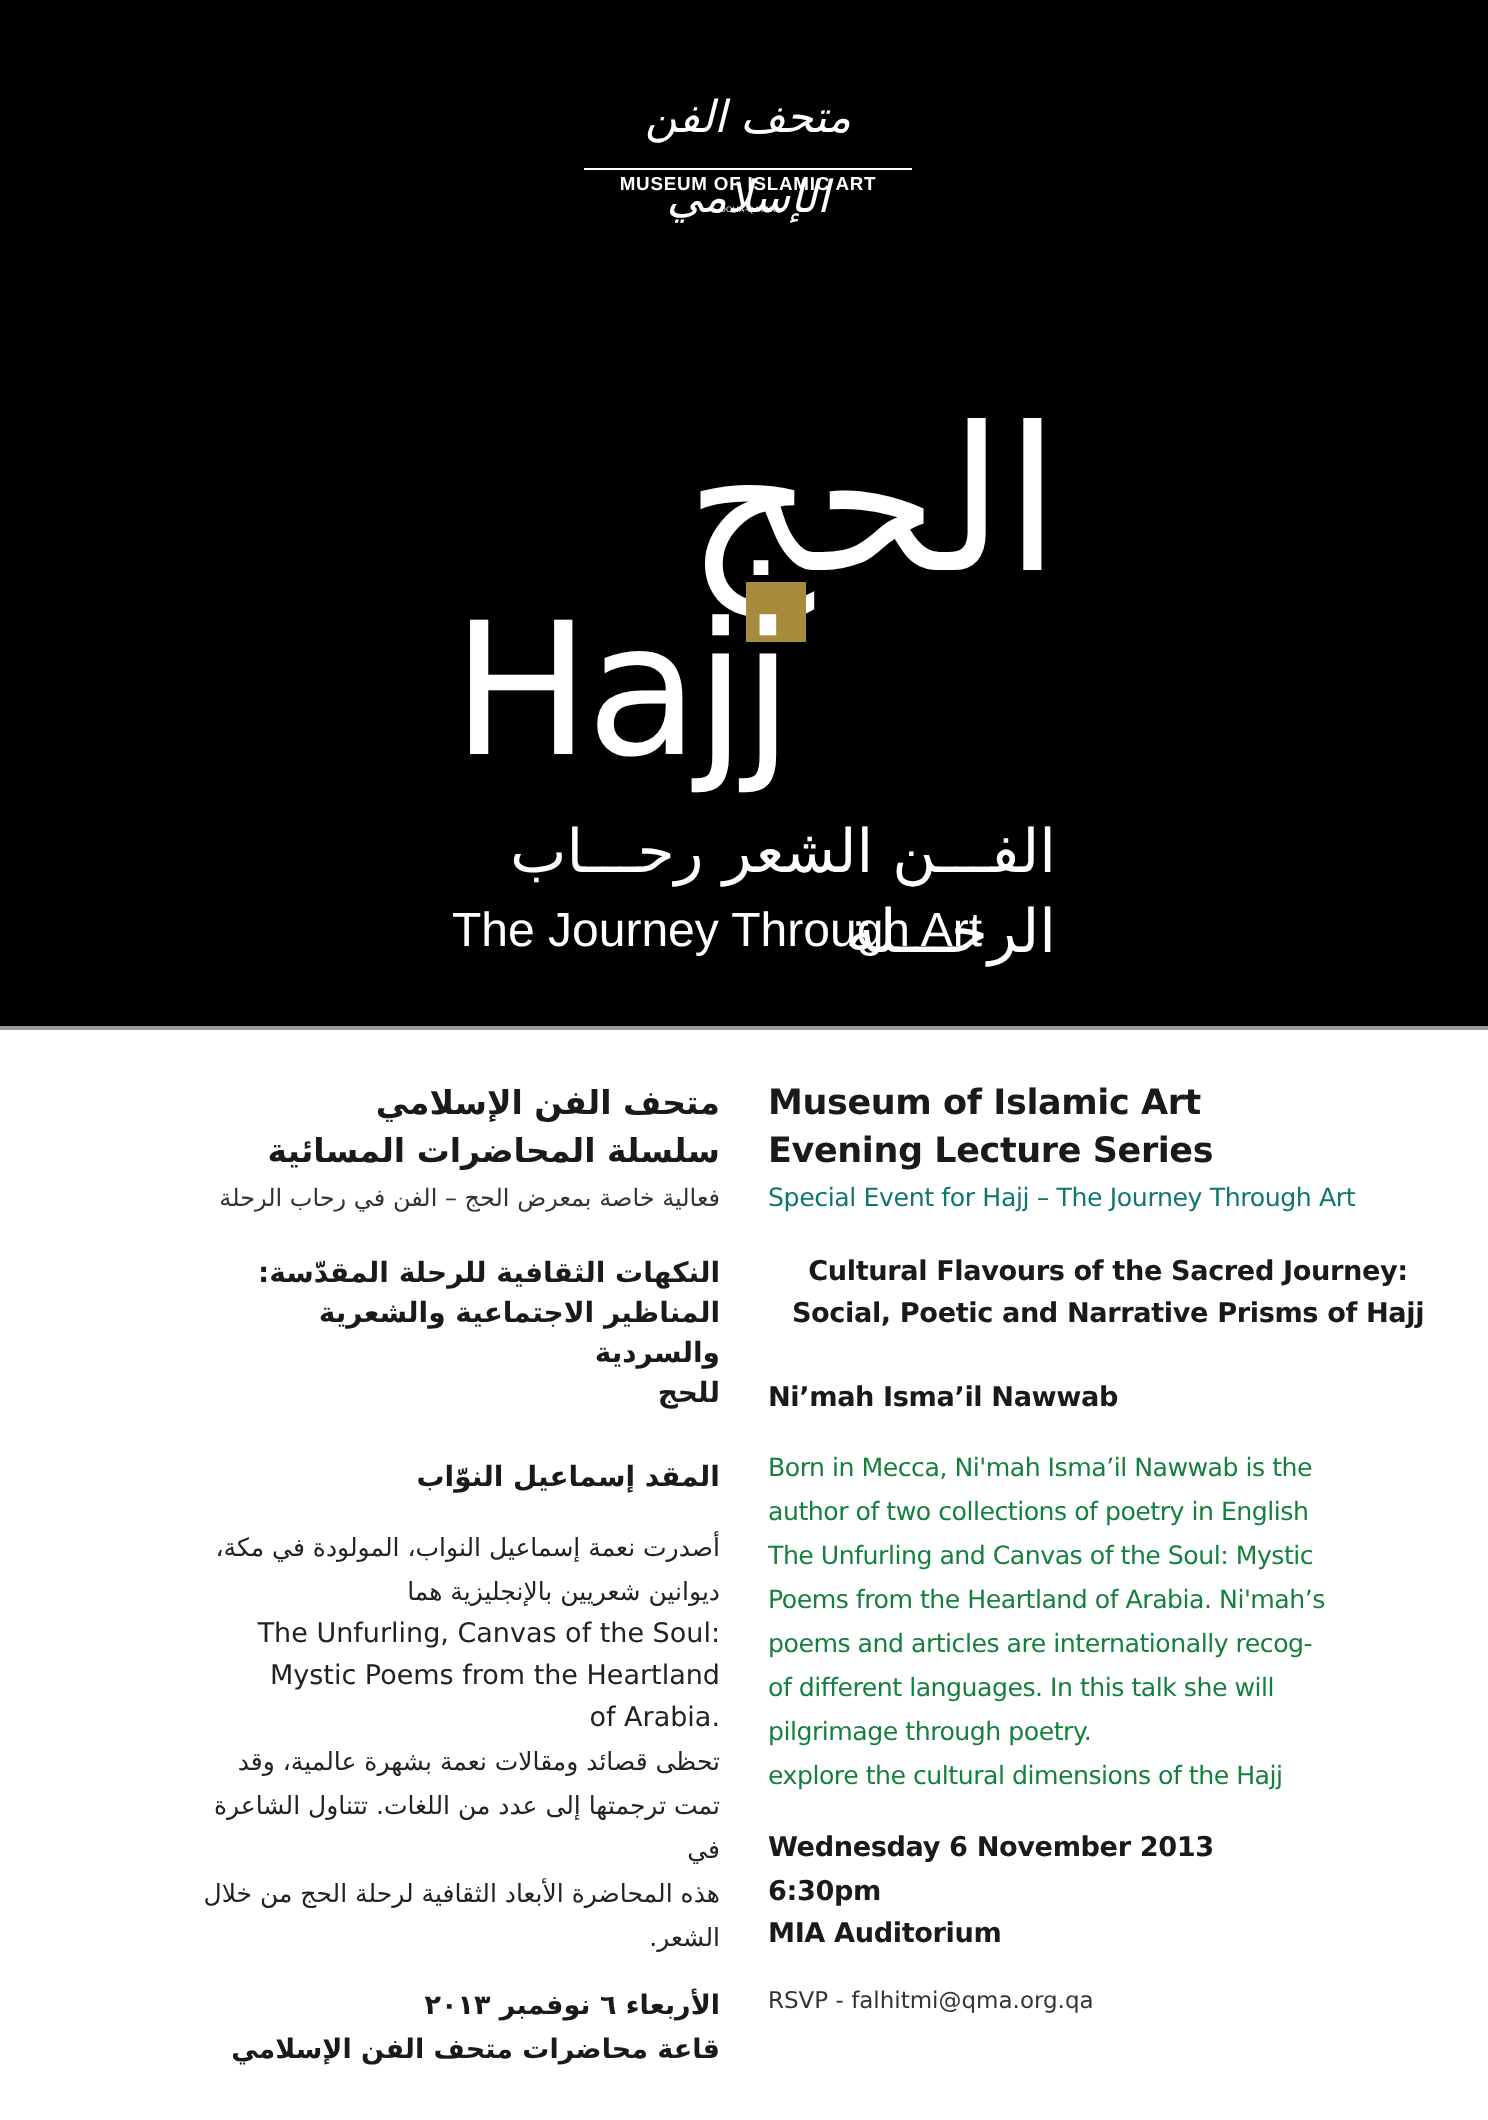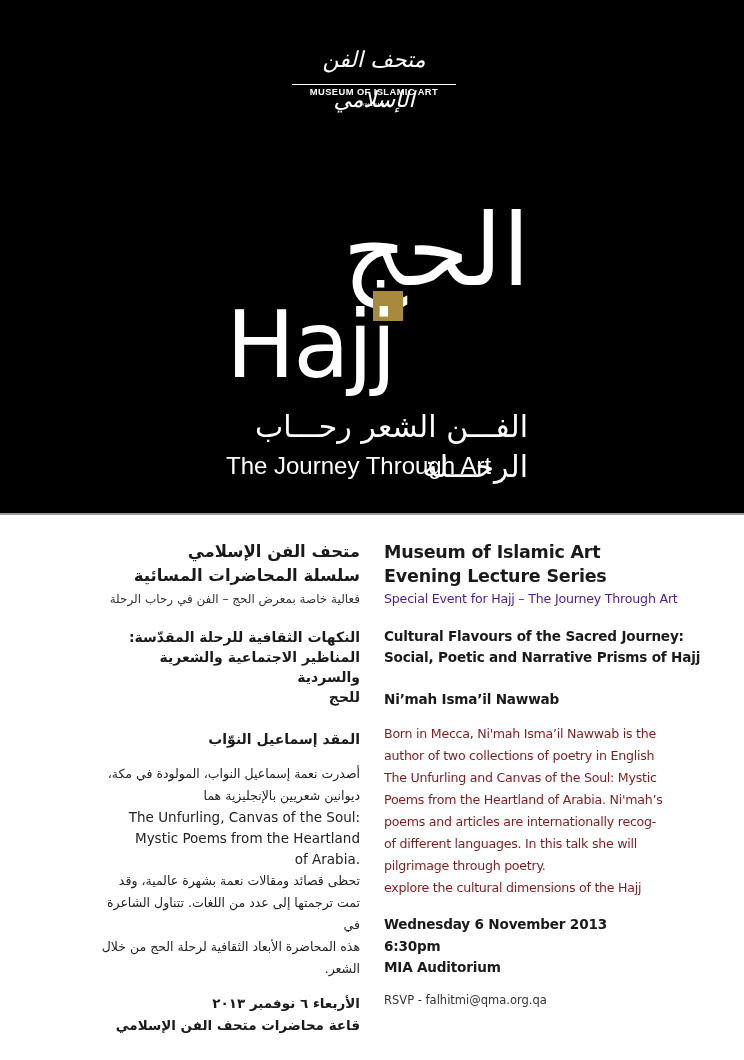--- a/index.html
+++ b/index.html
@@ -60,24 +60,24 @@
   .col-en {
     position: absolute; left: 384px; top: 540px; width: 340px;
     font-family: "DejaVu Sans", sans-serif; color: #1a1a1a;
   }
   .col-ar {
     position: absolute; left: 100px; top: 540px; width: 260px;
     text-align: right; direction: rtl;
     font-family: "DejaVu Sans", sans-serif; color: #1a1a1a;
   }
   .en-title { font-weight: bold; font-size: 17.5px; line-height: 24px; margin: 0; letter-spacing: -0.2px; }
-  .en-sub { font-size: 12.6px; line-height: 20px; color: #4c1d95; margin: 1px 0 0 0; letter-spacing: -0.2px; }
-  .en-talk { font-weight: bold; font-size: 13.6px; line-height: 21px; margin: 17px 0 0 0; letter-spacing: -0.2px; }
+  .en-sub { font-size: 12.6px; line-height: 20px; color: #0f766e; margin: 1px 0 0 0; letter-spacing: -0.2px; }
+  .en-talk { font-weight: bold; font-size: 13.6px; line-height: 21px; margin: 17px 0 0 0; letter-spacing: -0.2px; text-align: center; }
   .en-speaker { font-weight: bold; font-size: 13.6px; line-height: 20px; margin: 21px 0 0 0; letter-spacing: -0.2px; }
-  .en-bio { font-size: 12.6px; line-height: 22px; margin: 14px 0 0 0; color: #7f1d1d; letter-spacing: -0.25px; }
+  .en-bio { font-size: 12.6px; line-height: 22px; margin: 14px 0 0 0; color: #15803d; letter-spacing: -0.25px; }
   .en-event { font-weight: bold; font-size: 13.6px; line-height: 21.5px; margin: 15px 0 0 0; letter-spacing: -0.2px; }
   .en-rsvp { font-size: 11.5px; line-height: 18px; margin: 12px 0 0 0; color: #333; }
 
   .ar-title { font-weight: bold; font-size: 16.5px; line-height: 24px; margin: 0; }
   .ar-sub { font-size: 12px; line-height: 20px; margin: 1px 0 0 0; color: #333; }
   .ar-talk { font-weight: bold; font-size: 14px; line-height: 20px; margin: 18px 0 0 0; }
   .ar-speaker { font-weight: bold; font-size: 14px; line-height: 20px; margin: 22px 0 0 0; }
   .ar-bio { font-size: 12.5px; line-height: 22px; margin: 14px 0 0 0; color: #222; }
   .ar-bio .en-inline { direction: ltr; unicode-bidi: embed; display: block; text-align: right; font-size: 13.5px; line-height: 21px; }
   .ar-event { font-weight: bold; font-size: 13.5px; line-height: 22px; margin: 12px 0 0 0; }

